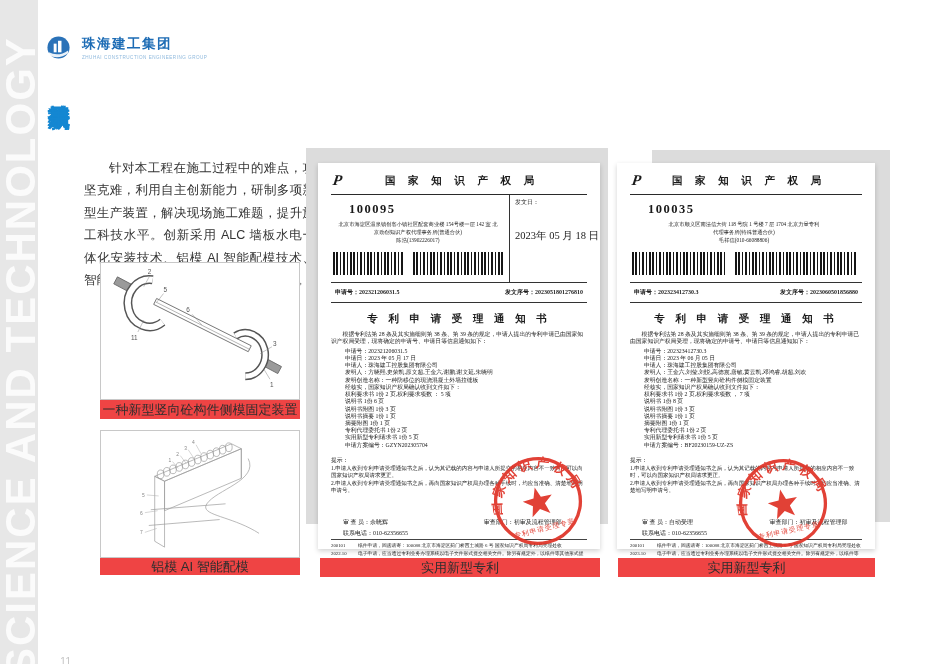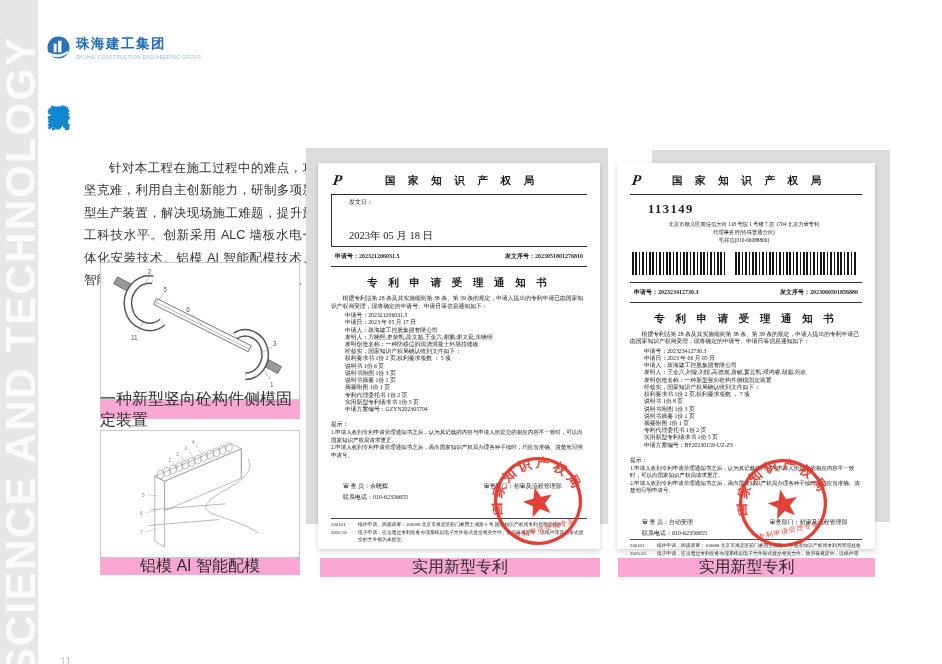--- a/index.html
+++ b/index.html
@@ -9,35 +9,35 @@
   
   .side-strip{position:absolute;left:0;top:0;width:38px;height:664px;background:#e7e7e7;overflow:hidden;}
   .side-text{position:absolute;left:-3px;top:676px;transform-origin:0 0;transform:rotate(-90deg);
              white-space:nowrap;font-size:42px;font-weight:700;letter-spacing:2px;color:#fbfbfb;}
 
   
   .v-title{position:absolute;left:46px;top:87px;width:26px;writing-mode:vertical-rl;text-orientation:upright;
            font-size:22px;font-weight:700;color:#1487d2;letter-spacing:0.5px;line-height:26px;}
 
   
-  .logo{position:absolute;left:46px;top:35px;display:flex;align-items:flex-start;gap:5px;}
+  .logo{position:absolute;left:46px;top:35px;display:flex;align-items:flex-start;gap:11px;}
   .logo-text{display:flex;flex-direction:column;}
   .logo-name{font-size:13.5px;font-weight:700;color:#1d6cb5;letter-spacing:1.5px;}
   .logo-sub{font-size:4.6px;color:#8fb9dd;letter-spacing:0.5px;margin-top:1.5px;white-space:nowrap;}
 
   
   .intro{position:absolute;left:84px;top:144px;width:231px;font-size:12.5px;line-height:1.8;
          color:#333;text-indent:2em;text-align:justify;}
 
   
   .fig{position:absolute;background:#fff;border:1px solid #c8c8c8;}
   .fig1{left:100px;top:262px;width:198px;height:136px;}
   .fig2{left:100px;top:430px;width:198px;height:126px;}
-  .caption{position:absolute;background:#f9a8d4;display:flex;align-items:center;justify-content:center;
-           font-size:16px;color:#2e2e2e;}
+  .caption{position:absolute;background:#ef4444;display:flex;align-items:center;justify-content:center;
+           font-size:13px;color:#2e2e2e;}
   .cap1{left:100px;top:400px;width:200px;height:19px;}
   .cap2{left:100px;top:558px;width:200px;height:17px;}
   .cap-cert1{left:320px;top:558px;width:280px;height:19px;}
   .cap-cert2{left:618px;top:558px;width:257px;height:19px;}
 
   
   .backing{position:absolute;background:#dcdcdc;}
   .backing1{left:306px;top:148px;width:302px;height:376px;}
   .backing2{left:652px;top:150px;width:238px;height:372px;}
   .cert{position:absolute;background:#fff;box-shadow:0 2px 5px rgba(0,0,0,0.18);
@@ -50,21 +50,21 @@
   .emblem{width:22px;font-size:15px;font-weight:700;font-style:italic;transform:skewX(-8deg);}
   .cert-agency{flex:1;text-align:center;font-size:10.5px;font-weight:700;letter-spacing:5px;padding-right:16px;}
 
   .cert-info{display:flex;border-bottom:1px solid #333;}
   .cert-info-left{flex:1;padding:5px 6px 7px 2px;display:flex;flex-direction:column;}
   .cert-code{font-size:12.5px;font-weight:700;letter-spacing:1.5px;margin:2px 0 3px 16px;}
   .cert-addr{font-size:5.3px;line-height:1.55;text-align:center;white-space:pre-line;color:#222;}
   .barcodes{display:flex;gap:9px;margin-top:7px;height:23px;}
   .barcode{background:repeating-linear-gradient(90deg,#161616 0 1.6px,transparent 1.6px 3.4px);}
   .b1{flex:0 0 42%;} .b2{flex:1;}
-  .cert-info-right{width:78px;border-left:1px solid #333;padding:3px 17px;box-sizing:border-box;}
+  .cert-info-right{width:78px;border-left:1px solid #333;padding:3px 5px;box-sizing:border-box;}
   .issue-label{font-size:6px;}
   .issue-date{font-size:10.5px;margin-top:22px;text-align:center;white-space:nowrap;}
 
   .cert-nos{display:flex;justify-content:space-between;font-size:6px;font-weight:700;
             padding:5px 4px;border-bottom:1px solid #333;}
   .cert-title{text-align:center;font-size:10.5px;font-weight:700;letter-spacing:4px;margin:9px 0 5px;}
   .cert-intro{font-size:5.8px;line-height:1.3;text-indent:2em;}
   .cert-details{font-size:5.8px;line-height:1.25;margin:2px 0 0 14px;white-space:pre-line;}
   .cert-notes-label{font-size:5.8px;margin-top:7px;}
   .cert-notes{font-size:5.5px;line-height:1.35;white-space:pre-line;}
@@ -191,20 +191,30 @@
   </div>
   <div class="caption cap2">铝模 AI 智能配模</div>
 
   <div class="backing backing1"></div>
   <section class="cert cert1">
     <div class="cert-head">
       <span class="emblem">P</span>
       <span class="cert-agency">国 家 知 识 产 权 局</span>
     </div>
     <div class="cert-info">
+      <div class="cert-info-left">
+        <div class="cert-code">100095</div>
+        <div class="cert-addr">北京市海淀区温泉镇创客小镇社区配套商业楼 154号楼一层 142 室 北
+京劲创知识产权代理事务所(普通合伙)
+陈浩(13902226017)</div>
+        <div class="barcodes">
+          <div class="barcode b1"></div>
+          <div class="barcode b2"></div>
+        </div>
+      </div>
       <div class="cert-info-right">
         <div class="issue-label">发文日：</div>
         <div class="issue-date">2023年 05 月 18 日</div>
       </div>
     </div>
     <div class="cert-nos">
       <span><span>申请号：</span><span>202321206031.5</span></span>
       <span><span>发文序号：</span><span>2023051801276810</span></span>
     </div>
     <div class="cert-title">专 利 申 请 受 理 通 知 书</div>
@@ -254,21 +264,21 @@
   <div class="caption cap-cert1">实用新型专利</div>
 
   <div class="backing backing2"></div>
   <section class="cert cert2">
     <div class="cert-head">
       <span class="emblem">P</span>
       <span class="cert-agency">国 家 知 识 产 权 局</span>
     </div>
     <div class="cert-info">
       <div class="cert-info-left">
-        <div class="cert-code">113149</div>
+        <div class="cert-code">100035</div>
         <div class="cert-addr">北京市顺义区南法信大街 118 号院 1 号楼 7 层 1704 北京力量专利
 代理事务所(特殊普通合伙)
 毛祥信(010-66088806)</div>
         <div class="barcodes">
           <div class="barcode b1"></div>
           <div class="barcode b2"></div>
         </div>
       </div>
     </div>
     <div class="cert-nos">

